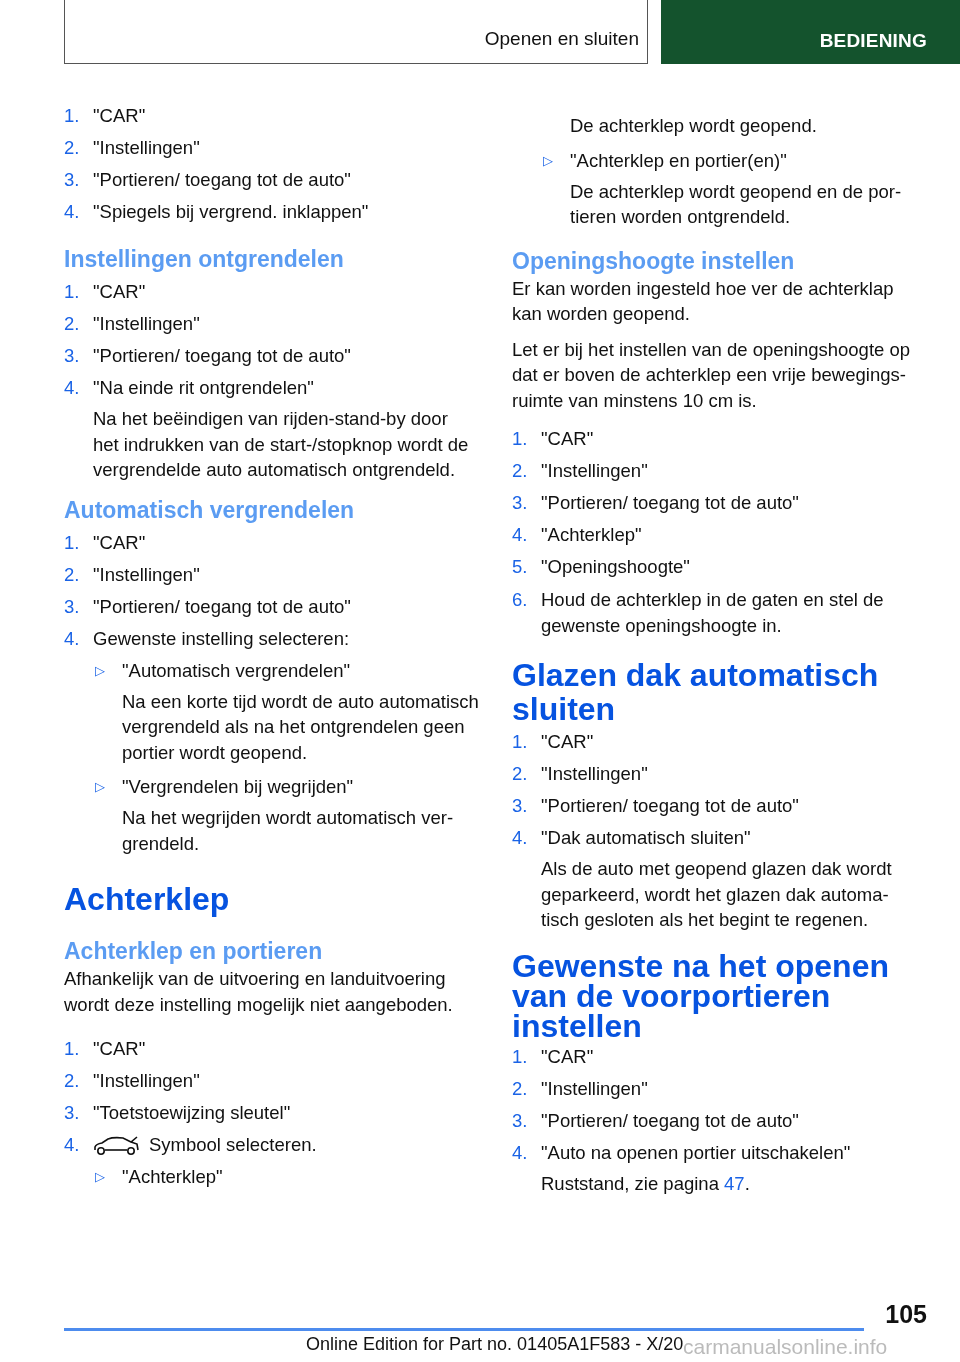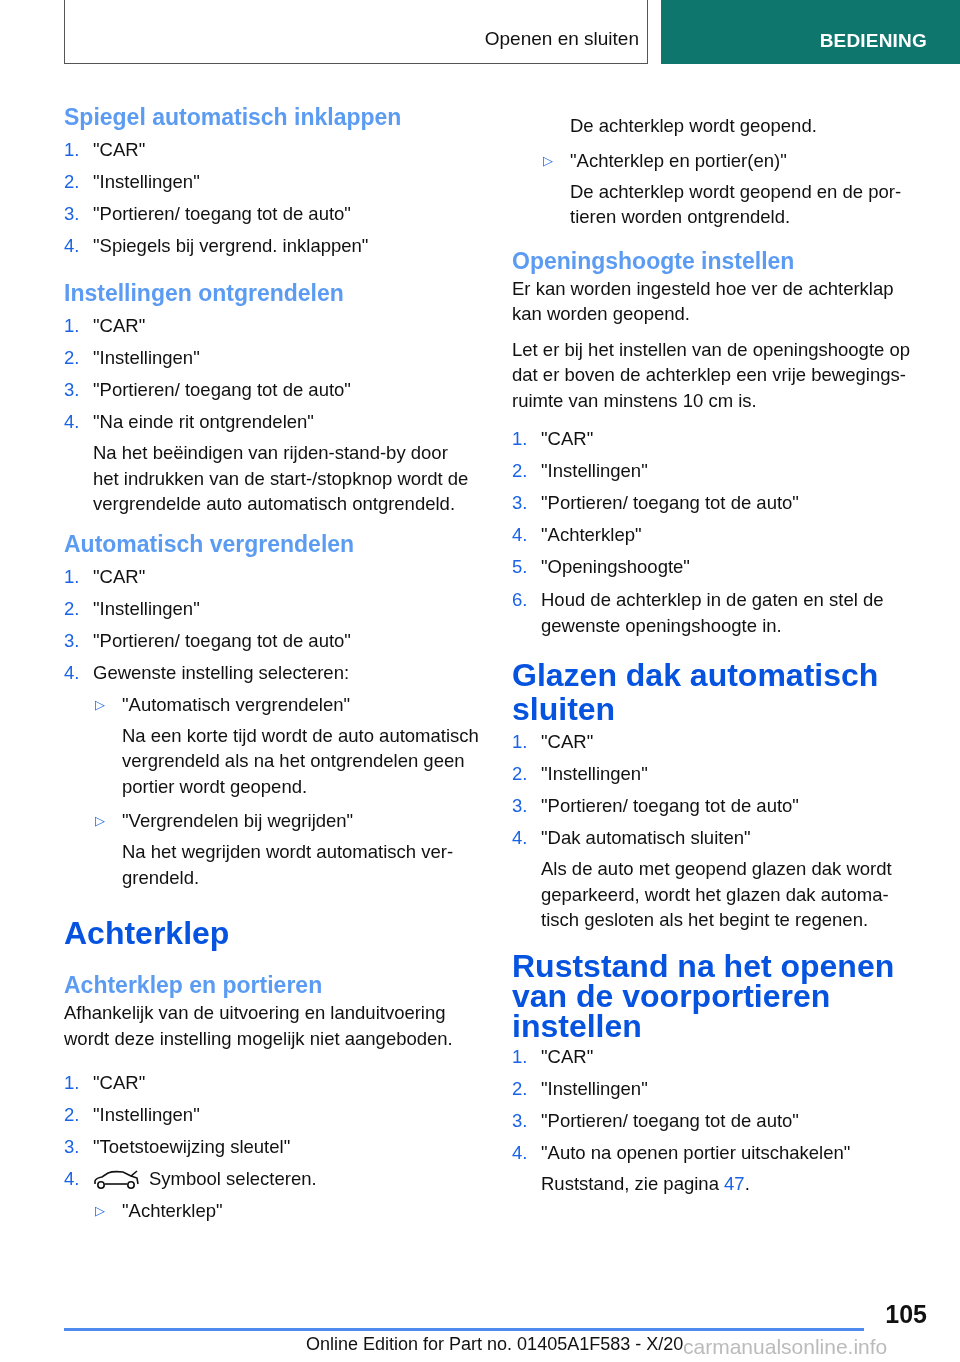--- a/index.html
+++ b/index.html
@@ -1,21 +1,21 @@
 <!DOCTYPE html>
 <html><head>
 <meta charset="utf-8">
 <style>
   html, body { margin:0; padding:0; background:#ffffff; }
   body { width:960px; height:1362px; position:relative; overflow:hidden;
          font-family:"Liberation Sans", "DejaVu Sans", sans-serif; color:#111; }
   .hdr-box { position:absolute; left:64px; top:-2px; width:584px; height:66px;
              border:1.5px solid #555; border-top:none; box-sizing:border-box; }
   .hdr-title { position:absolute; right:8px; top:30px; font-size:19px; color:#111; }
-  .hdr-tab { position:absolute; left:661px; top:0; width:299px; height:64px; background:#0f766e; }
+  .hdr-tab { position:absolute; left:661px; top:0; width:299px; height:64px; background:#14532d; }
   .hdr-tab span { position:absolute; right:33px; top:30px; font-size:19px; font-weight:bold; color:#fff; letter-spacing:0.2px; }
   .col { position:absolute; width:420px; font-size:18.5px; line-height:32px; }
   .col-left { left:64px; top:100px; }
   .col-right { left:512px; top:100px; }
   h2, h3 { margin:0; font-weight:bold; }
   .h-sub { color:#5b9cf2; font-size:23px; line-height:34px; margin:0 0 0 0; }
   .h-main { color:#0653e0; font-size:32px; line-height:30px; }
   ol { list-style:none; margin:0; padding:0; }
   .step { position:relative; padding-left:29px; }
   .num { position:absolute; left:0; top:0; color:#1a63e6; }
@@ -35,21 +35,20 @@
 <body>
 
 <div class="hdr-box">
   <span class="hdr-title">Openen en sluiten</span>
 </div>
 <div class="hdr-tab">
   <span>BEDIENING</span>
 </div>
 
 <div class="col col-left">
-  <h3 class="h-sub">Spiegel automatisch inklappen</h3>
   <ol>
     <li class="step"><span class="num">1.</span><span>"CAR"</span></li>
     <li class="step"><span class="num">2.</span><span>"Instellingen"</span></li>
     <li class="step"><span class="num">3.</span><span>"Portieren/ toegang tot de auto"</span></li>
     <li class="step"><span class="num">4.</span><span>"Spiegels bij vergrend. inklappen"</span></li>
   </ol>
 
   <h3 class="h-sub" style="margin-top:14px">Instellingen ontgrendelen</h3>
   <ol>
     <li class="step"><span class="num">1.</span><span>"CAR"</span></li>
@@ -108,21 +107,21 @@
 
   <h2 class="h-main" style="margin-top:20px; line-height:34px">Glazen dak automatisch sluiten</h2>
   <ol>
     <li class="step"><span class="num">1.</span><span>"CAR"</span></li>
     <li class="step"><span class="num">2.</span><span>"Instellingen"</span></li>
     <li class="step"><span class="num">3.</span><span>"Portieren/ toegang tot de auto"</span></li>
     <li class="step"><span class="num">4.</span><span>"Dak automatisch sluiten"</span></li>
   </ol>
   <div class="note" style="width:360px">Als de auto met geopend glazen dak wordt geparkeerd, wordt het glazen dak automa­tisch gesloten als het begint te regenen.</div>
 
-  <h2 class="h-main" style="margin-top:18px; width:420px">Ruststand na het openen van de voorportieren instellen</h2>
+  <h2 class="h-main" style="margin-top:18px; width:420px">Gewenste na het openen van de voorportieren instellen</h2>
   <ol>
     <li class="step"><span class="num">1.</span><span>"CAR"</span></li>
     <li class="step"><span class="num">2.</span><span>"Instellingen"</span></li>
     <li class="step"><span class="num">3.</span><span>"Portieren/ toegang tot de auto"</span></li>
     <li class="step"><span class="num">4.</span><span>"Auto na openen portier uitschakelen"</span></li>
   </ol>
   <div class="note"><span>Ruststand, zie pagina </span><span class="link">47</span><span>.</span></div>
 </div>
 
 <div class="pagenum">105</div>

